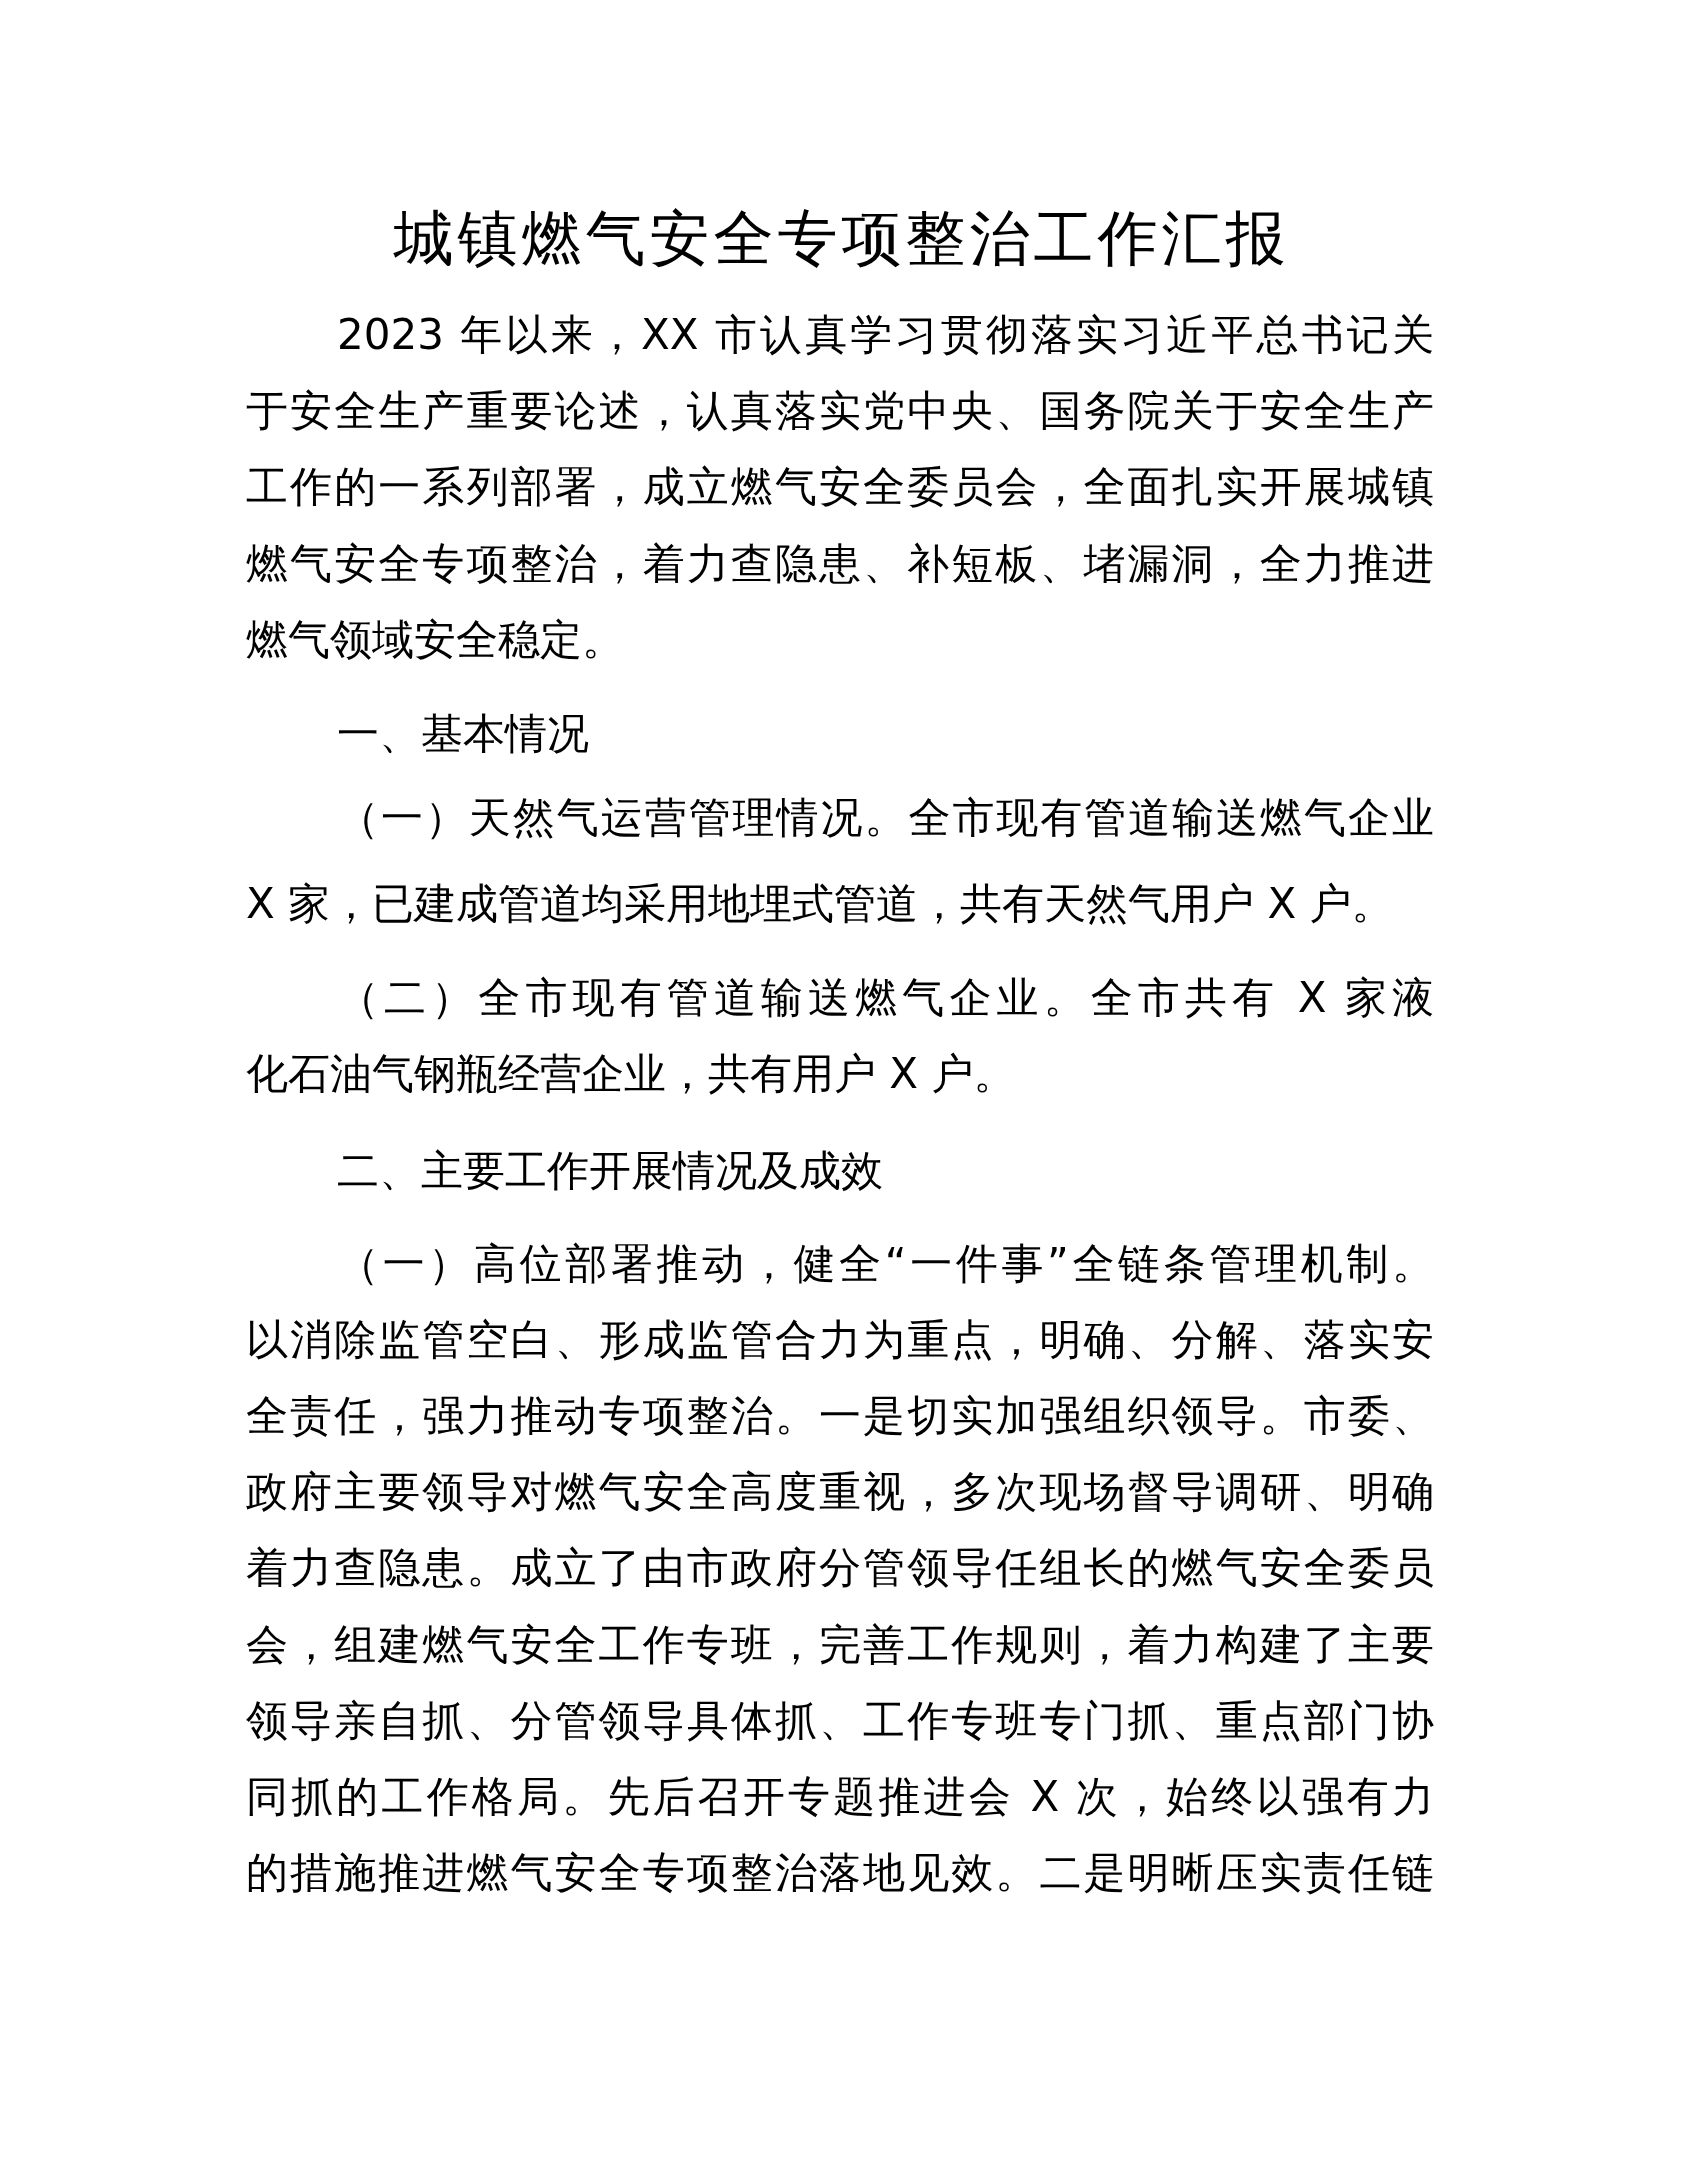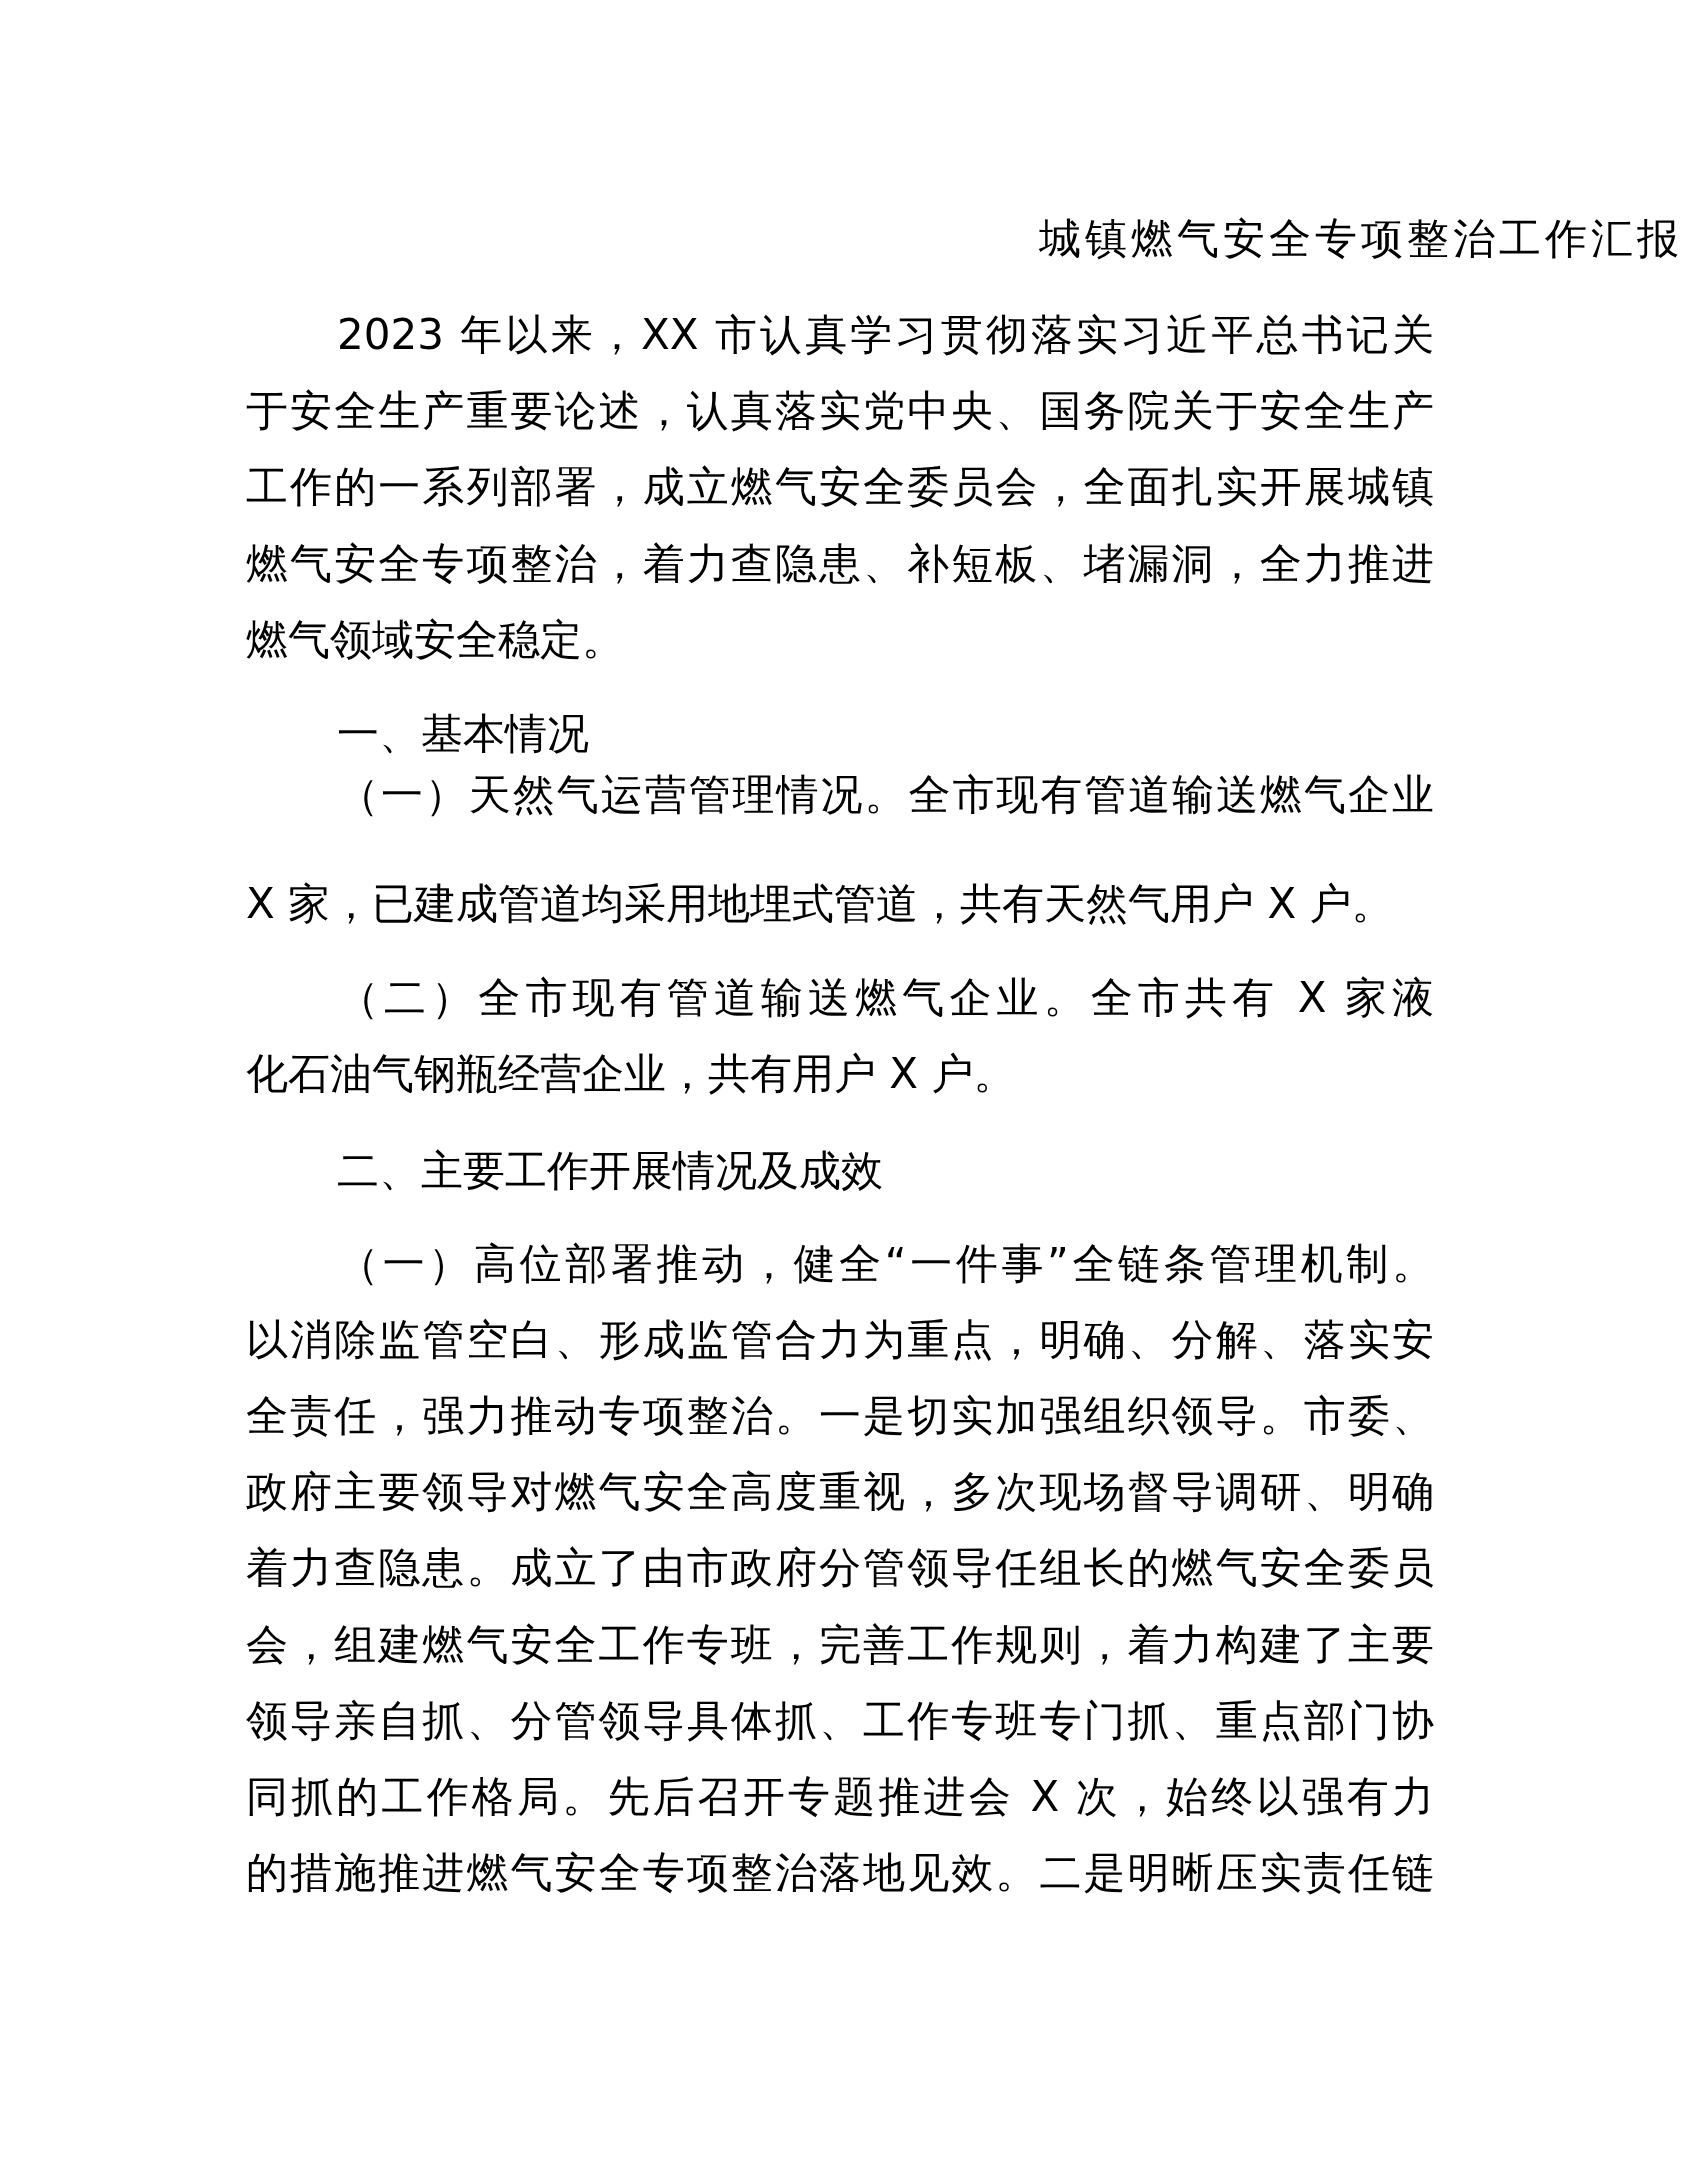--- a/index.html
+++ b/index.html
@@ -1,20 +1,20 @@
 <!DOCTYPE html>
 <html><head>
 <meta charset="utf-8">
 <style>
   html, body { margin: 0; padding: 0; background: #ffffff; }
   body { width: 1683px; height: 2178px; position: relative; overflow: hidden;
          font-family: "DejaVu Sans", "Liberation Sans", sans-serif; color: #000000; }
   .page { position: absolute; left: 0; top: 0; width: 1683px; height: 2178px; background: #ffffff; }
-  .title { position: absolute; left: 0; width: 1683px; top: 203px; text-align: right;
-           font-size: 42px; line-height: 71px; letter-spacing: 4px; white-space: nowrap; }
+  .title { position: absolute; left: 0; width: 1683px; top: 203px; text-align: center;
+           font-size: 60px; line-height: 71px; letter-spacing: 4px; white-space: nowrap; }
   .line { position: absolute; left: 246px; width: 1188px; height: 76px;
           font-size: 42px; line-height: 59px; white-space: nowrap;
           text-align: justify; text-align-last: justify; }
   .line.indent { left: 337px; width: 1097px; }
   .line.last { text-align-last: left; }
 </style>
 </head>
 <body>
 
 <div class="page">
@@ -22,21 +22,21 @@
   <div class="title">城镇燃气安全专项整治工作汇报</div>
 
   <div class="line indent" style="top:305px">2023 年以来，XX 市认真学习贯彻落实习近平总书记关</div>
   <div class="line" style="top:381px">于安全生产重要论述，认真落实党中央、国务院关于安全生产</div>
   <div class="line" style="top:457px">工作的一系列部署，成立燃气安全委员会，全面扎实开展城镇</div>
   <div class="line" style="top:534px">燃气安全专项整治，着力查隐患、补短板、堵漏洞，全力推进</div>
   <div class="line last" style="top:610px">燃气领域安全稳定。</div>
 
   <div class="line indent last" style="top:704px">一、基本情况</div>
 
-  <div class="line indent" style="top:765px">（一）天然气运营管理情况。全市现有管道输送燃气企业</div>
+  <div class="line indent" style="top:788px">（一）天然气运营管理情况。全市现有管道输送燃气企业</div>
   <div class="line last" style="top:874px">X 家，已建成管道均采用地埋式管道，共有天然气用户 X 户。</div>
 
   <div class="line indent" style="top:968px">（二）全市现有管道输送燃气企业。全市共有 X 家液</div>
   <div class="line last" style="top:1044px">化石油气钢瓶经营企业，共有用户 X 户。</div>
 
   <div class="line indent last" style="top:1141px">二、主要工作开展情况及成效</div>
 
   <div class="line indent" style="top:1234px">（一）高位部署推动，健全“一件事”全链条管理机制。</div>
   <div class="line" style="top:1386px">全责任，强力推动专项整治。一是切实加强组织领导。市委、</div>
   <div class="line" style="top:1310px">以消除监管空白、形成监管合力为重点，明确、分解、落实安</div>

